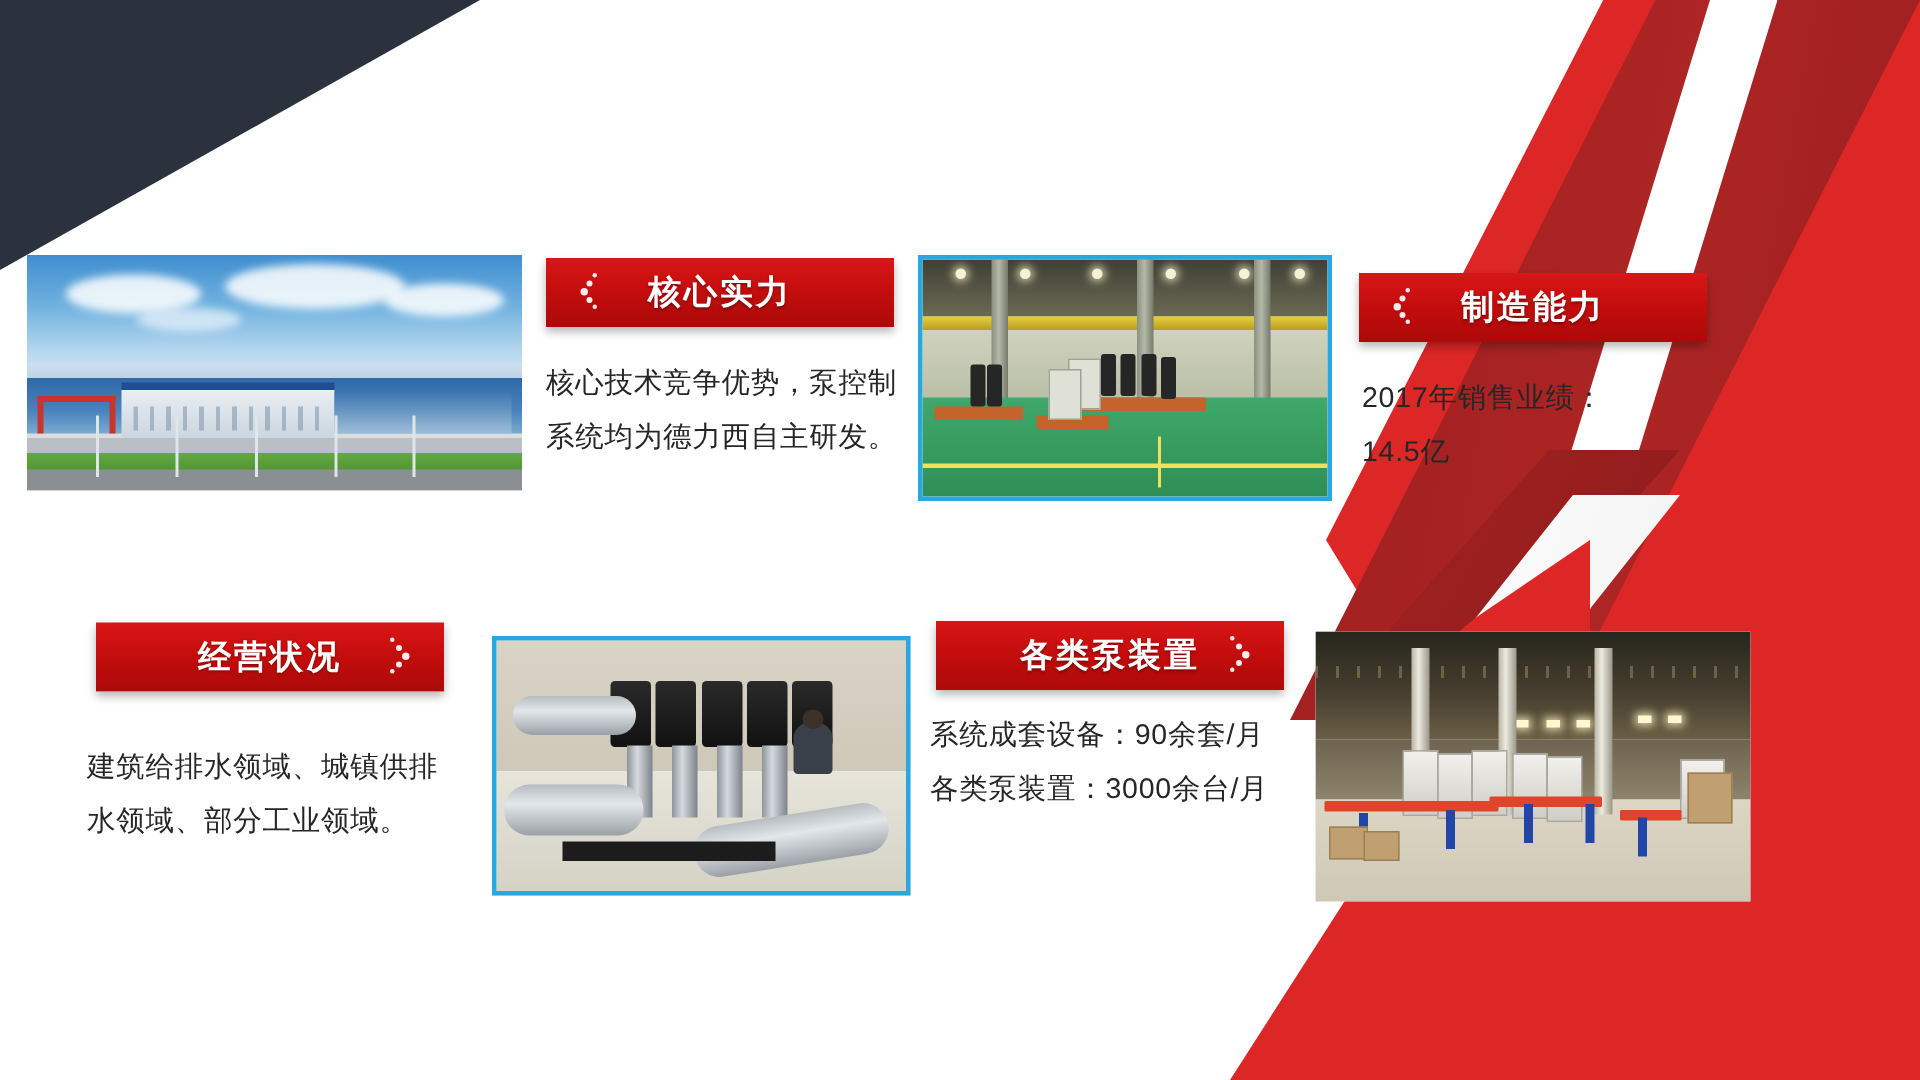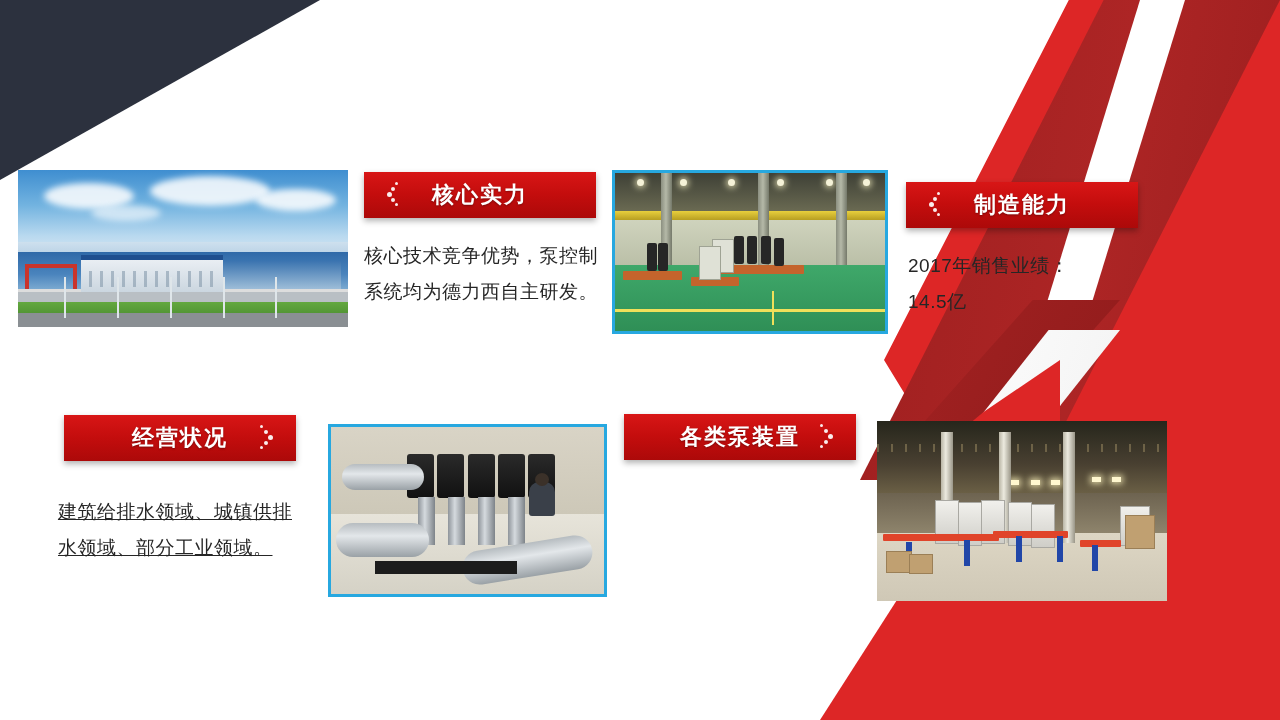--- a/index.html
+++ b/index.html
@@ -280,21 +280,21 @@
   .para {
     position:absolute;
     font-size:19px;
     line-height:36px;
     color:#262626;
     letter-spacing:.5px;
     white-space:pre-line;
   }
   .para-core    { left:364px; top:238px; width:244px; }
   .para-biz     { left:908px; top:248px; width:250px; }
-  .para-product { left:58px;  top:494px; width:250px; text-indent:0;text-decoration:underline; }
+  .para-product { left:58px;  top:494px; width:250px; text-indent:0; }
   .para-manu    { left:620px; top:473px; width:250px; }
 </style>
 </head>
 <body>
 
 <div class="stage">
 
   <div class="bg-layer">
     <div class="shape navy-wedge"></div>
     <div class="shape red-bright-big"></div>
@@ -452,15 +452,17 @@
       <span style="width:28px;flex:0 0 28px"></span>
       <span class="pill-label">各类泵装置</span>
       <span class="chev right">
         <i></i>
           <i></i>
           <i></i>
           <i></i>
           <i></i>
       </span>
     </div>
+    <div class="para para-manu">系统成套设备：90余套/月
+各类泵装置：3000余台/月</div>
 
   </div>
 </div>
 
 </body></html>

